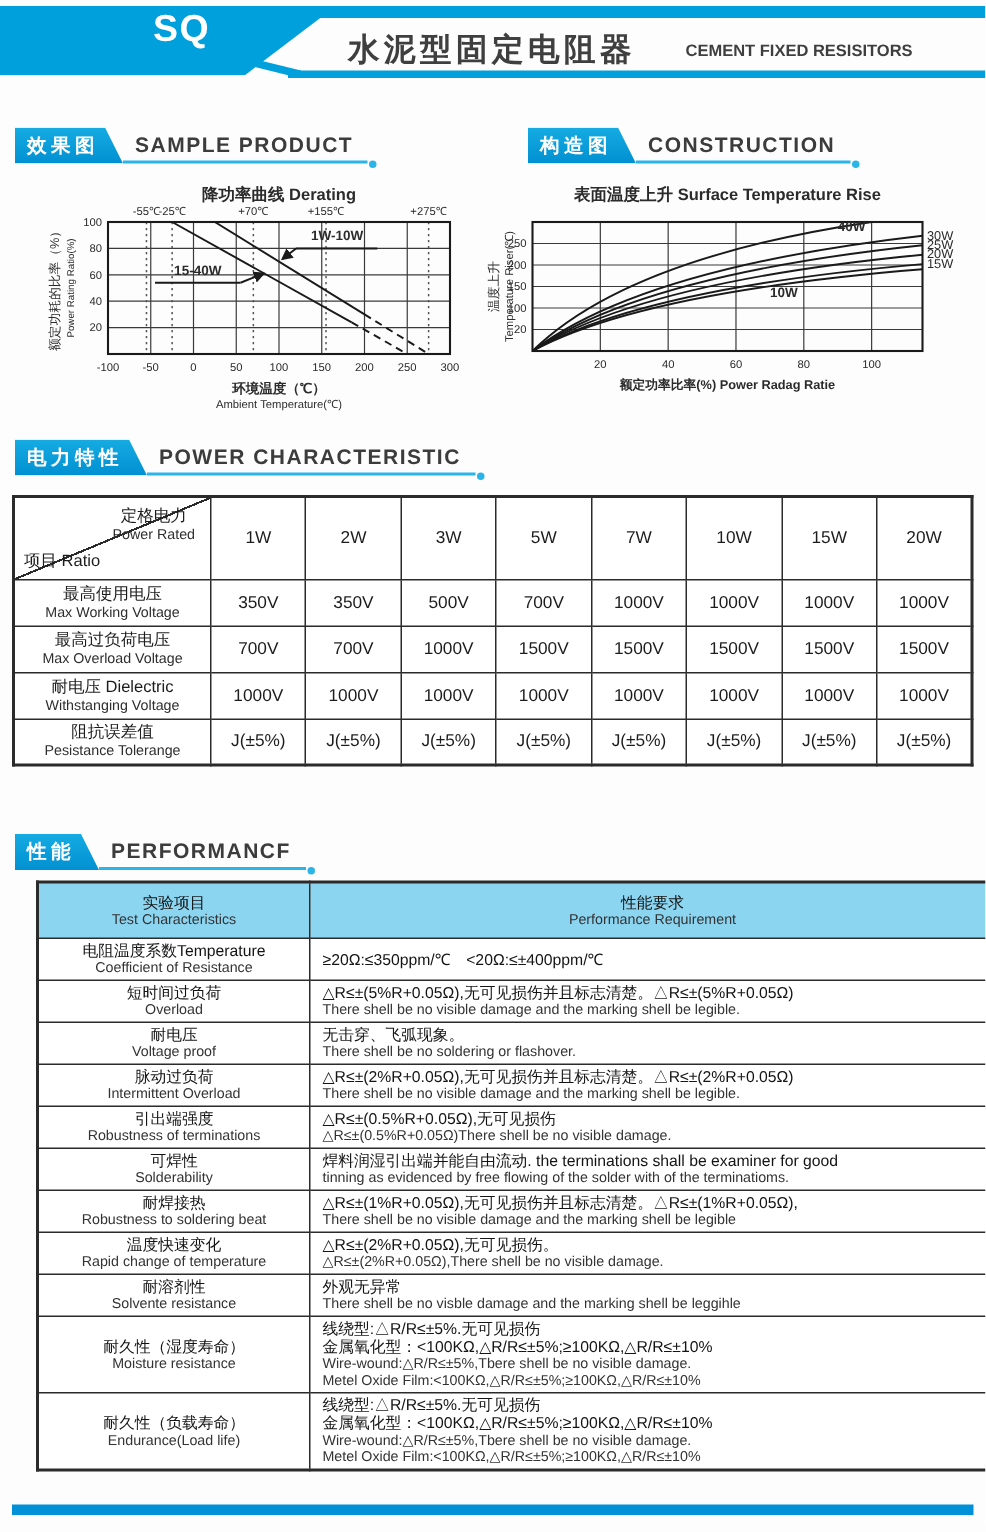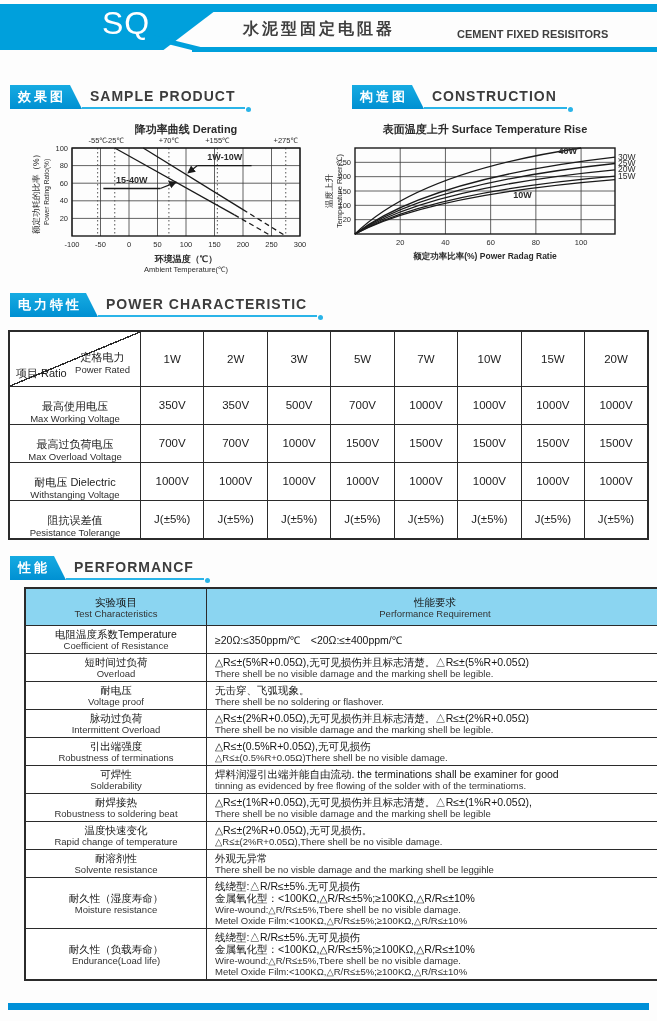--- a/index.html
+++ b/index.html
@@ -5,22 +5,22 @@
   html,body{margin:0;padding:0;background:#fff;}
   .page{position:relative;width:657px;height:1021px;background:#fdfdfd;overflow:hidden;
         font-family:"Liberation Sans",sans-serif;color:#222;}
   
   .banner-block{position:absolute;left:0;top:4px;width:224px;height:46px;background:#00A0DC;
                 clip-path:polygon(0 0,100% 0,73% 100%,0 100%);}
   .banner-strip{position:absolute;left:200px;top:4px;right:0;height:8px;background:#00A0DC;}
   .banner-underline-h{position:absolute;left:192px;top:47px;width:465px;height:5px;background:#00A0DC;}
   .banner-underline-d{position:absolute;left:148px;top:47px;width:52px;height:5px;background:#00A0DC;
                       transform:rotate(14deg);transform-origin:100% 50%;}
-  .logo{position:absolute;left:102px;top:5px;font-size:32px;font-weight:normal;color:#fff;letter-spacing:1px;}
-  .title-cn{position:absolute;left:243px;top:19px;font-size:16px;font-weight:bold;color:#3f3f3f;letter-spacing:3px;}
+  .logo{position:absolute;left:102px;top:5px;font-size:25px;font-weight:bold;color:#fff;letter-spacing:1px;}
+  .title-cn{position:absolute;left:232px;top:19px;font-size:21px;font-weight:bold;color:#3f3f3f;letter-spacing:3px;}
   .title-en{position:absolute;left:457px;top:28px;font-size:11px;font-weight:bold;color:#3f3f3f;}
   
   .sec{position:absolute;display:flex;align-items:flex-end;}
   .sec-tag{background:linear-gradient(180deg,#16ABE2,#0090D2);color:#fff;font-weight:bold;font-size:13px;
            letter-spacing:3px;padding:3px 16px 3px 8px;
            clip-path:polygon(0 0,calc(100% - 12px) 0,100% 100%,0 100%);}
   .sec-label{color:#3c3c3c;font-weight:bold;font-size:14px;letter-spacing:1px;padding:0 10px 1px 8px;
              border-bottom:2px solid #2AB4E8;line-height:19px;}
   .sec-dot{width:5px;height:5px;border-radius:50%;background:#2AB4E8;margin:0 0 -3px 1px;}
   
@@ -38,21 +38,21 @@
   table{border-collapse:collapse;table-layout:fixed;background:#fff;}
   #power-table{position:absolute;left:8px;top:330px;width:641px;border:2px solid #2b2b2b;}
   #power-table td{border:1px solid #2b2b2b;text-align:center;font-size:11.5px;color:#1c1c1c;padding:0;}
   #power-table tr.head{height:55px;}
   #power-table tr.body{height:31px;}
   .corner{position:relative;
      background:linear-gradient(to bottom right,transparent calc(50% - 0.7px),#2b2b2b calc(50% - 0.7px),
                 #2b2b2b calc(50% + 0.7px),transparent calc(50% + 0.7px));}
   .corner .top{position:absolute;right:10px;top:6px;text-align:center;}
   .corner .bottom{position:absolute;left:6px;bottom:5px;font-size:11px;}
-  .cellcn{font-size:11px;line-height:13px;margin-top:13px;}
+  .cellcn{font-size:11px;line-height:13px;}
   .cellen{font-size:9.5px;line-height:11px;color:#2e2e2e;}
   #perf-table{position:absolute;left:8px;top:587px;width:641px;border:2px solid #2b2b2b;margin-left:16px;}
   #perf-table td{border:1px solid #2b2b2b;vertical-align:middle;padding:2px 4px;}
   #perf-table td.lbl{text-align:center;}
   #perf-table td.req{text-align:left;padding-left:8px;}
   #perf-table tr.phead td{background:#8BD5F1;text-align:center;height:32px;}
   .ln-cn{font-size:10.5px;line-height:12px;color:#141414;}
   .ln-en{font-size:9.5px;line-height:11px;color:#333;}
   .footer-bar{position:absolute;left:8px;top:1003px;width:641px;height:7px;background:#0090D8;}
 </style>

